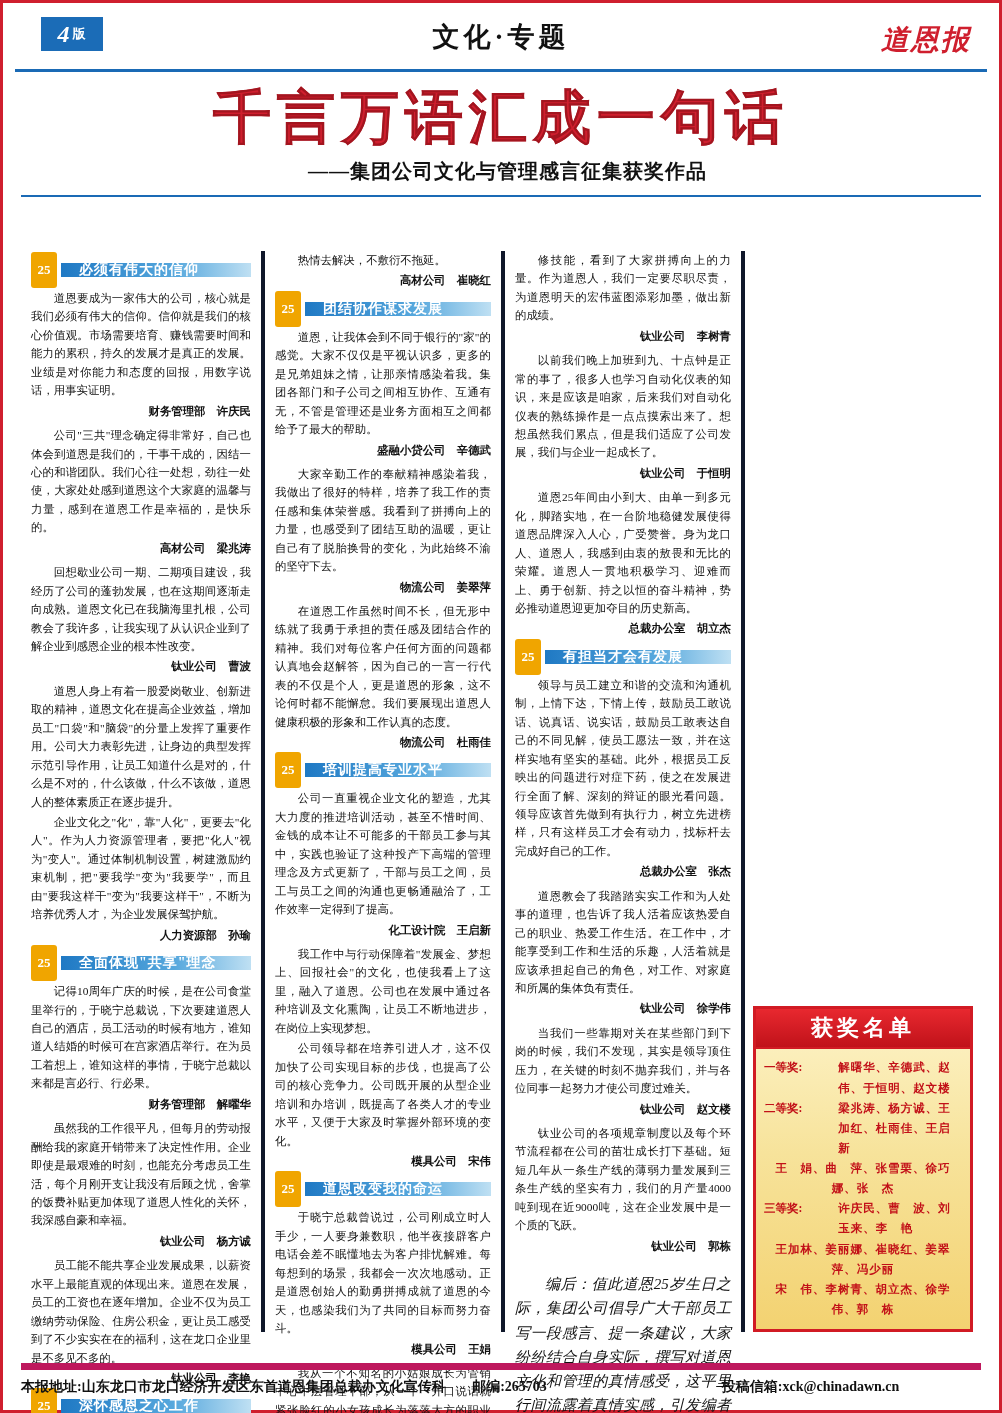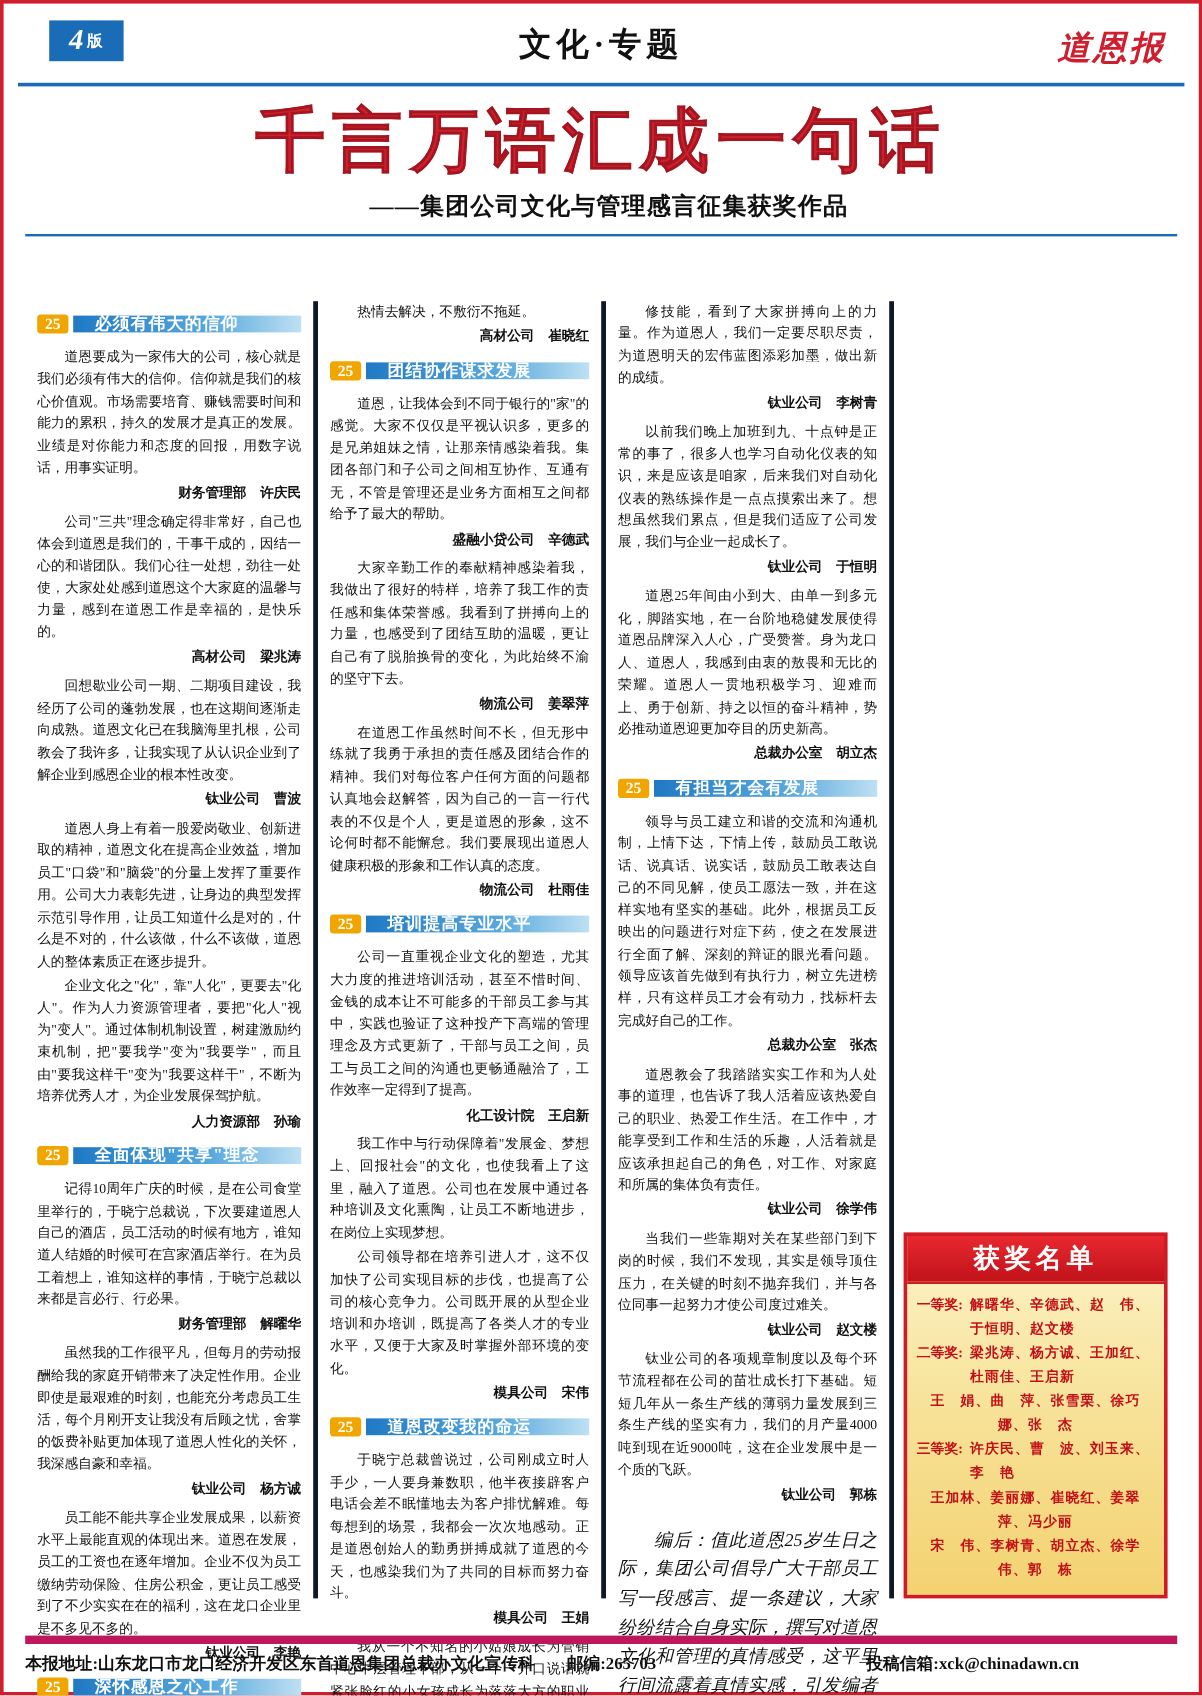--- a/index.html
+++ b/index.html
@@ -92,21 +92,21 @@
     padding:0 10px;
     position:relative;
   }
   .col + .col{border-left:4px solid #0f172a;}
   .sec-head{
     display:flex;align-items:center;
     margin:6px 0 6px 0;
     height:26px;
   }
   .sec-badge{
-    width:26px;height:16px;
+    width:26px;height:36px;
     background:#f0a500;
     color:#fff;
     font-size:13px;font-weight:bold;
     display:flex;align-items:center;justify-content:center;
     border-radius:3px;
     margin-right:4px;
     flex:0 0 auto;
     font-family:"Liberation Serif",serif;
   }
   .sec-bar{
@@ -166,22 +166,22 @@
     margin:-6px -8px 8px -8px;
     border-bottom:2px solid #d11b24;
   }
   .award-row{
     display:flex;
     font-size:11.5px;
     line-height:1.75;
     color:#c21018;
     font-weight:bold;
   }
-  .award-label{flex:0 0 auto;margin-right:6px;}
-  .award-names{flex:1 1 auto;letter-spacing:1px;}
+  .award-label{flex:0 0 auto;margin-right:16px;}
+  .award-names{flex:1 1 auto;letter-spacing:1px;margin-left:20px;}
   .award-cont{
     text-align:center;
     font-size:11.5px;
     line-height:1.75;
     color:#c21018;
     font-weight:bold;
     letter-spacing:1px;
   }
   
   .footer{

